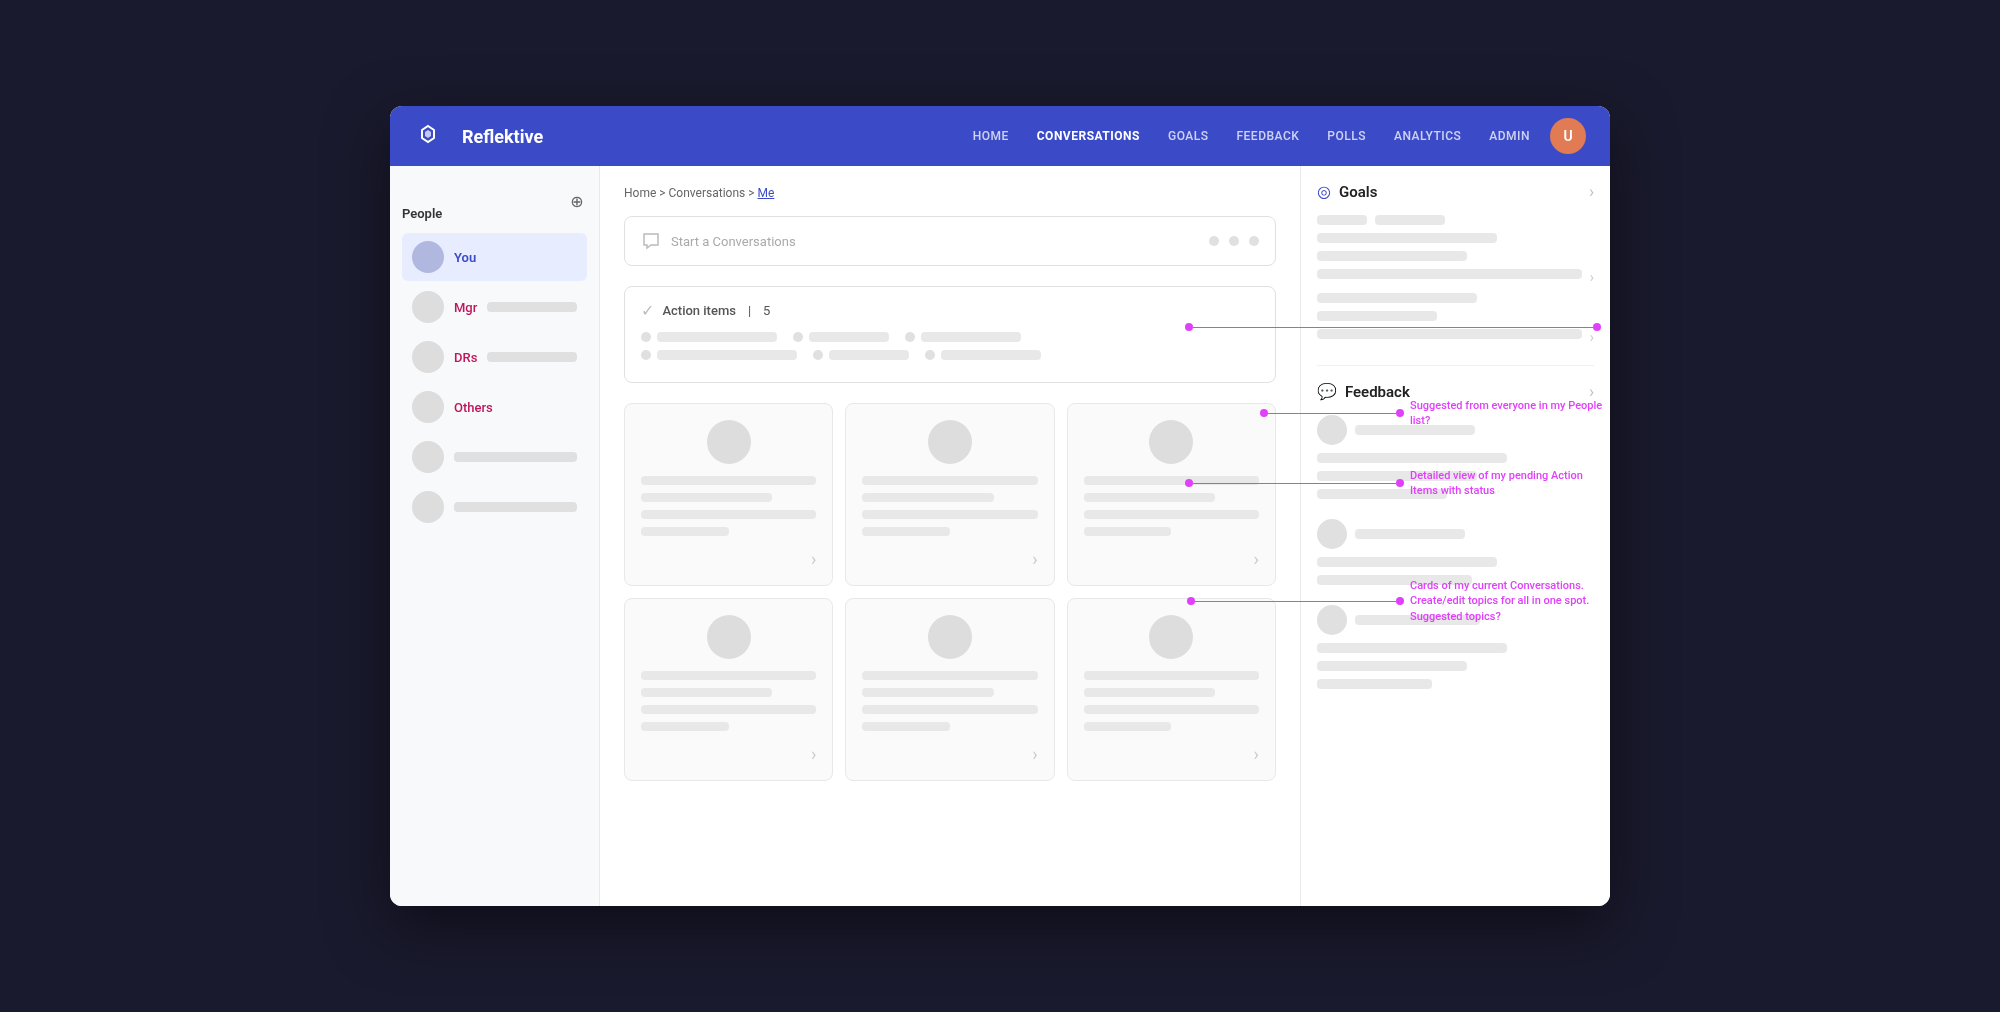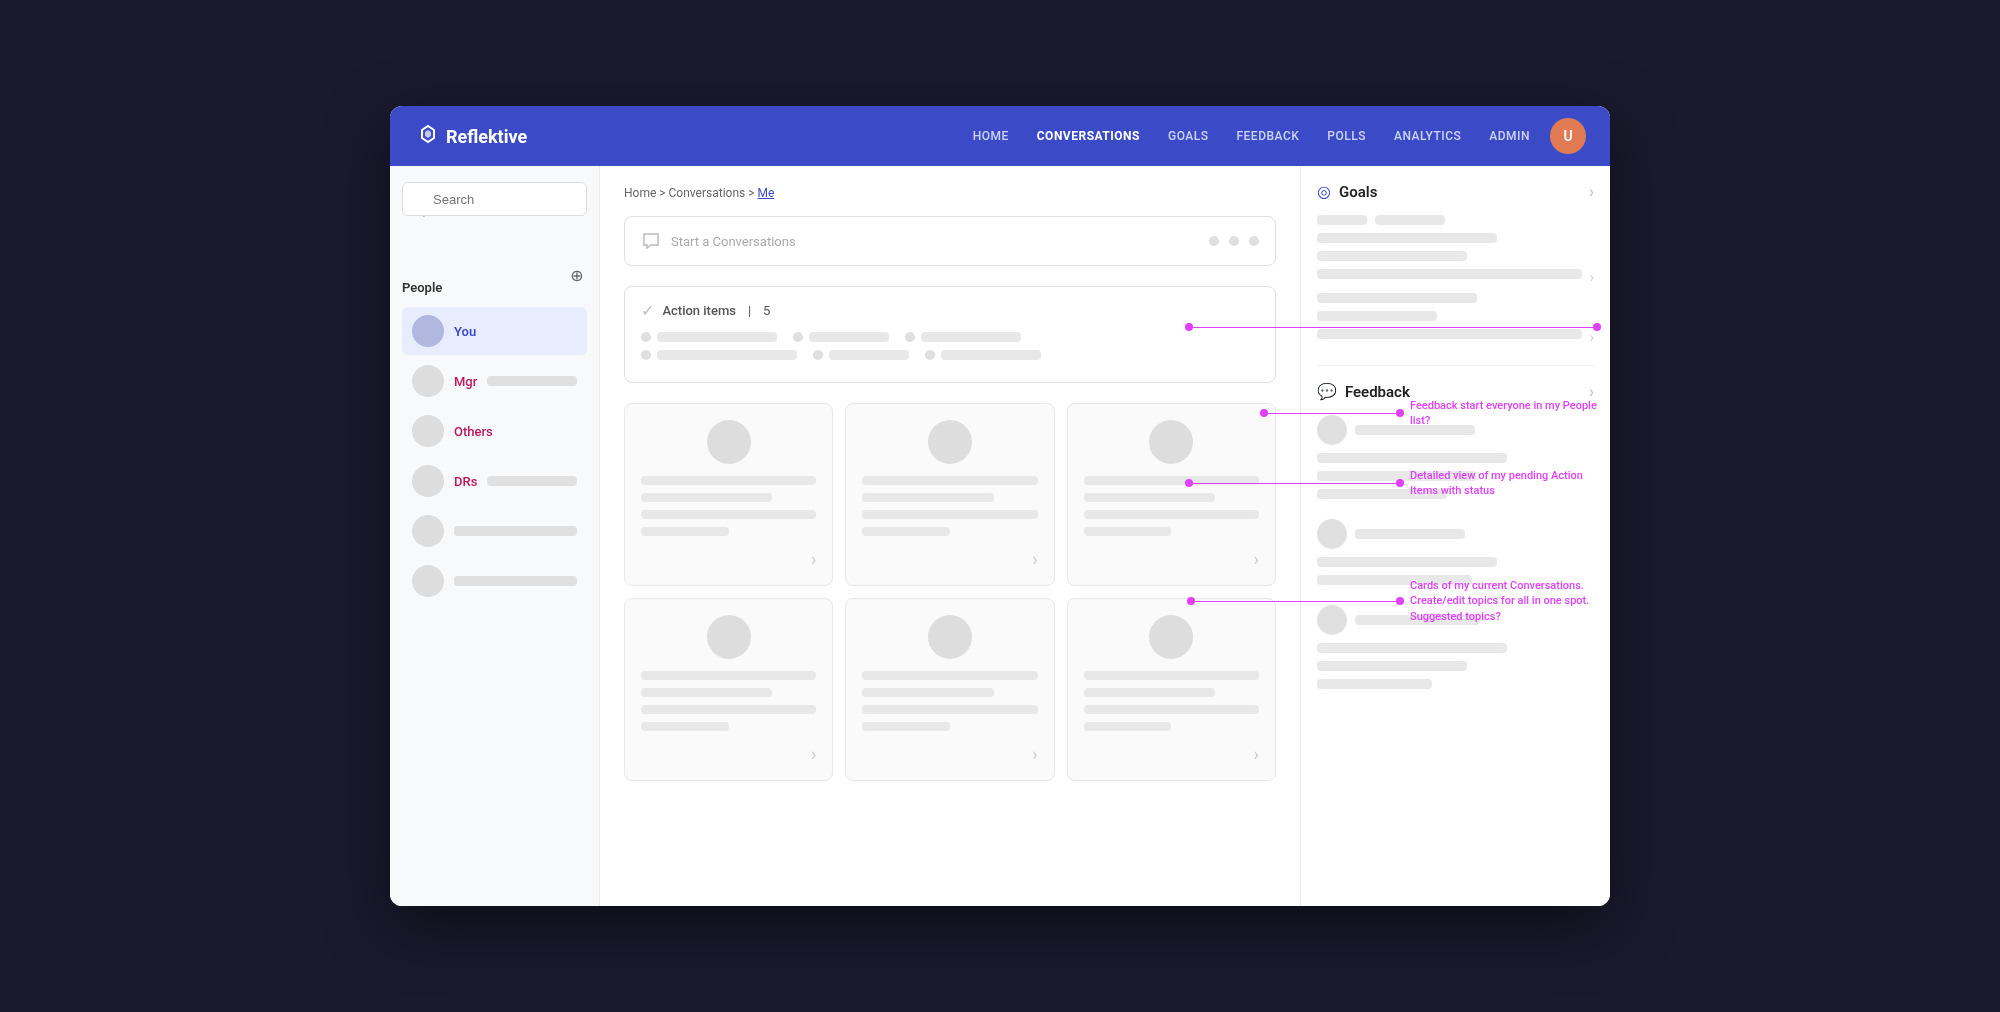--- a/index.html
+++ b/index.html
@@ -28,21 +28,21 @@
       background: #3b4bc8;
       height: 60px;
       display: flex;
       align-items: center;
       padding: 0 24px;
       flex-shrink: 0;
     }
     .logo-area {
       display: flex;
       align-items: center;
-      gap: 4px;
+      gap: 20px;
       color: #fff;
       font-weight: 700;
       font-size: 18px;
       margin-right: auto;
     }
     .logo-icon {
       width: 28px;
       height: 28px;
     }
     .nav-links {
@@ -416,49 +416,45 @@
       <span class="nav-link">POLLS</span>
       <span class="nav-link">ANALYTICS</span>
       <span class="nav-link">ADMIN</span>
     </div>
     <div class="avatar">U</div>
   </nav>
 
   <div class="main-layout">
 
     <aside class="sidebar">
-      <div class="search-wrapper">
-        <span class="search-icon-inner">🔍</span>
-        <input class="search-box" type="text" placeholder="Search" style="">
-      </div>
       <div class="people-header">
         <span class="people-label">People</span>
         <span class="add-btn">⊕</span>
       </div>
 
       <div class="sidebar-item active">
         <div class="item-avatar you"></div>
         <span class="sidebar-item-label">You</span>
       </div>
 
       <div class="sidebar-item">
         <div class="item-avatar"></div>
         <span class="sidebar-item-label">Mgr</span>
         <div class="placeholder-line"></div>
       </div>
 
       <div class="sidebar-item">
         <div class="item-avatar"></div>
-        <span class="sidebar-item-label">Others</span>
+        <span class="sidebar-item-label">DRs</span>
+        <div class="placeholder-line"></div>
       </div>
 
       <div class="sidebar-item">
         <div class="item-avatar"></div>
-        <span class="sidebar-item-label">DRs</span>
-        <div class="placeholder-line"></div>
+        <span class="sidebar-item-label">Others</span>
       </div>
 
       <div class="sidebar-item">
         <div class="item-avatar"></div>
         <div class="placeholder-line"></div>
       </div>
 
       <div class="sidebar-item">
         <div class="item-avatar"></div>
         <div class="placeholder-line"></div>
@@ -692,21 +688,21 @@
     <div style="position:absolute; top:217px; left:795px; right:0; display:flex; align-items:center;">
       <div style="width:8px; height:8px; border-radius:50%; background:#e040fb; flex-shrink:0;"></div>
       <div style="flex:1; height:1px; background:#e040fb; max-width:400px;"></div>
       <div style="width:8px; height:8px; border-radius:50%; background:#e040fb; flex-shrink:0;"></div>
     </div>
 
     <div style="position:absolute; top:292px; left:870px; right:0; display:flex; align-items:center;">
       <div style="width:8px; height:8px; border-radius:50%; background:#e040fb; flex-shrink:0;"></div>
       <div style="flex:1; height:1px; background:#e040fb; max-width:330px;"></div>
       <div style="width:8px; height:8px; border-radius:50%; background:#e040fb; flex-shrink:0;"></div>
-      <span style="font-size:11px; color:#e040fb; font-weight:500; max-width:200px; line-height:1.4; margin-left:6px;">Feedback start everyone in my People list?</span>
+      <span style="font-size:11px; color:#e040fb; font-weight:500; max-width:200px; line-height:1.4; margin-left:6px;">Suggested from everyone in my People list?</span>
     </div>
 
     <div style="position:absolute; top:362px; left:795px; right:0; display:flex; align-items:center;">
       <div style="width:8px; height:8px; border-radius:50%; background:#e040fb; flex-shrink:0;"></div>
       <div style="flex:1; height:1px; background:#e040fb; max-width:400px;"></div>
       <div style="width:8px; height:8px; border-radius:50%; background:#e040fb; flex-shrink:0;"></div>
       <span style="font-size:11px; color:#e040fb; font-weight:500; max-width:200px; line-height:1.4; margin-left:6px;">Detailed view of my pending Action Items with status</span>
     </div>
 
     <div style="position:absolute; top:472px; left:797px; right:0; display:flex; align-items:center;">

